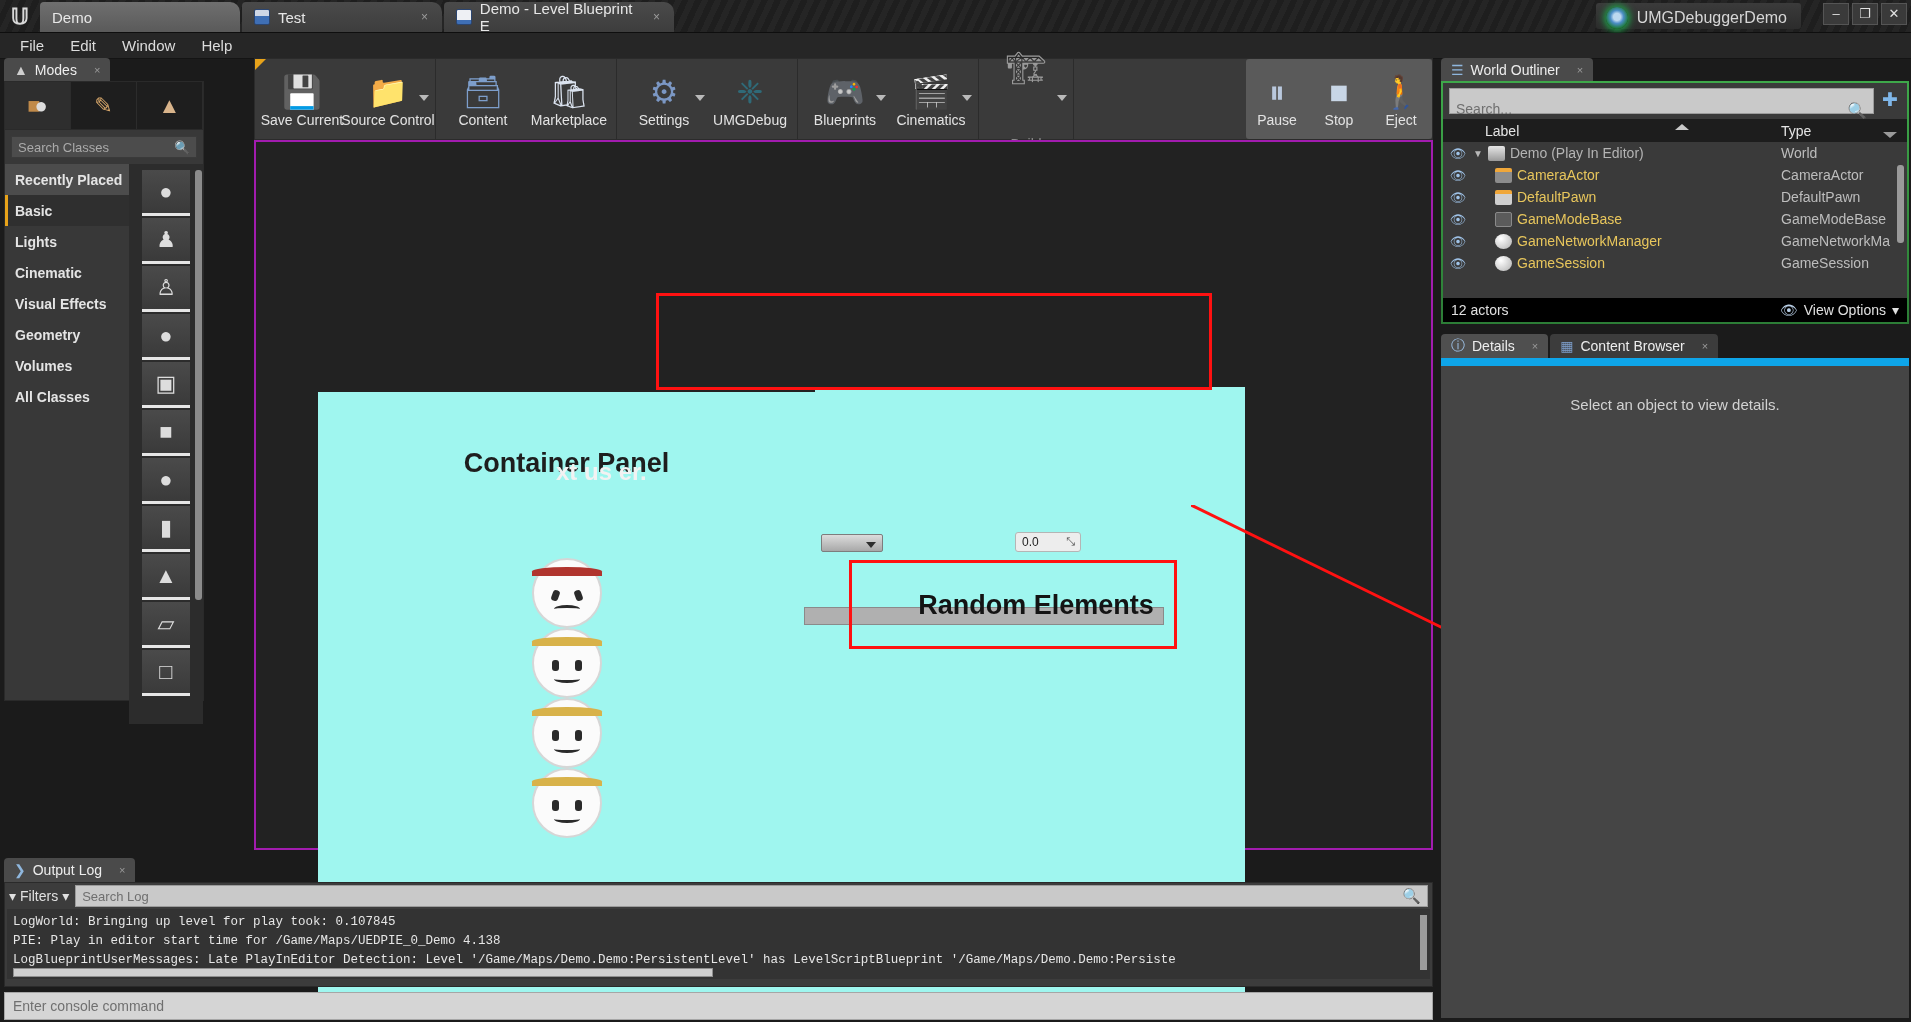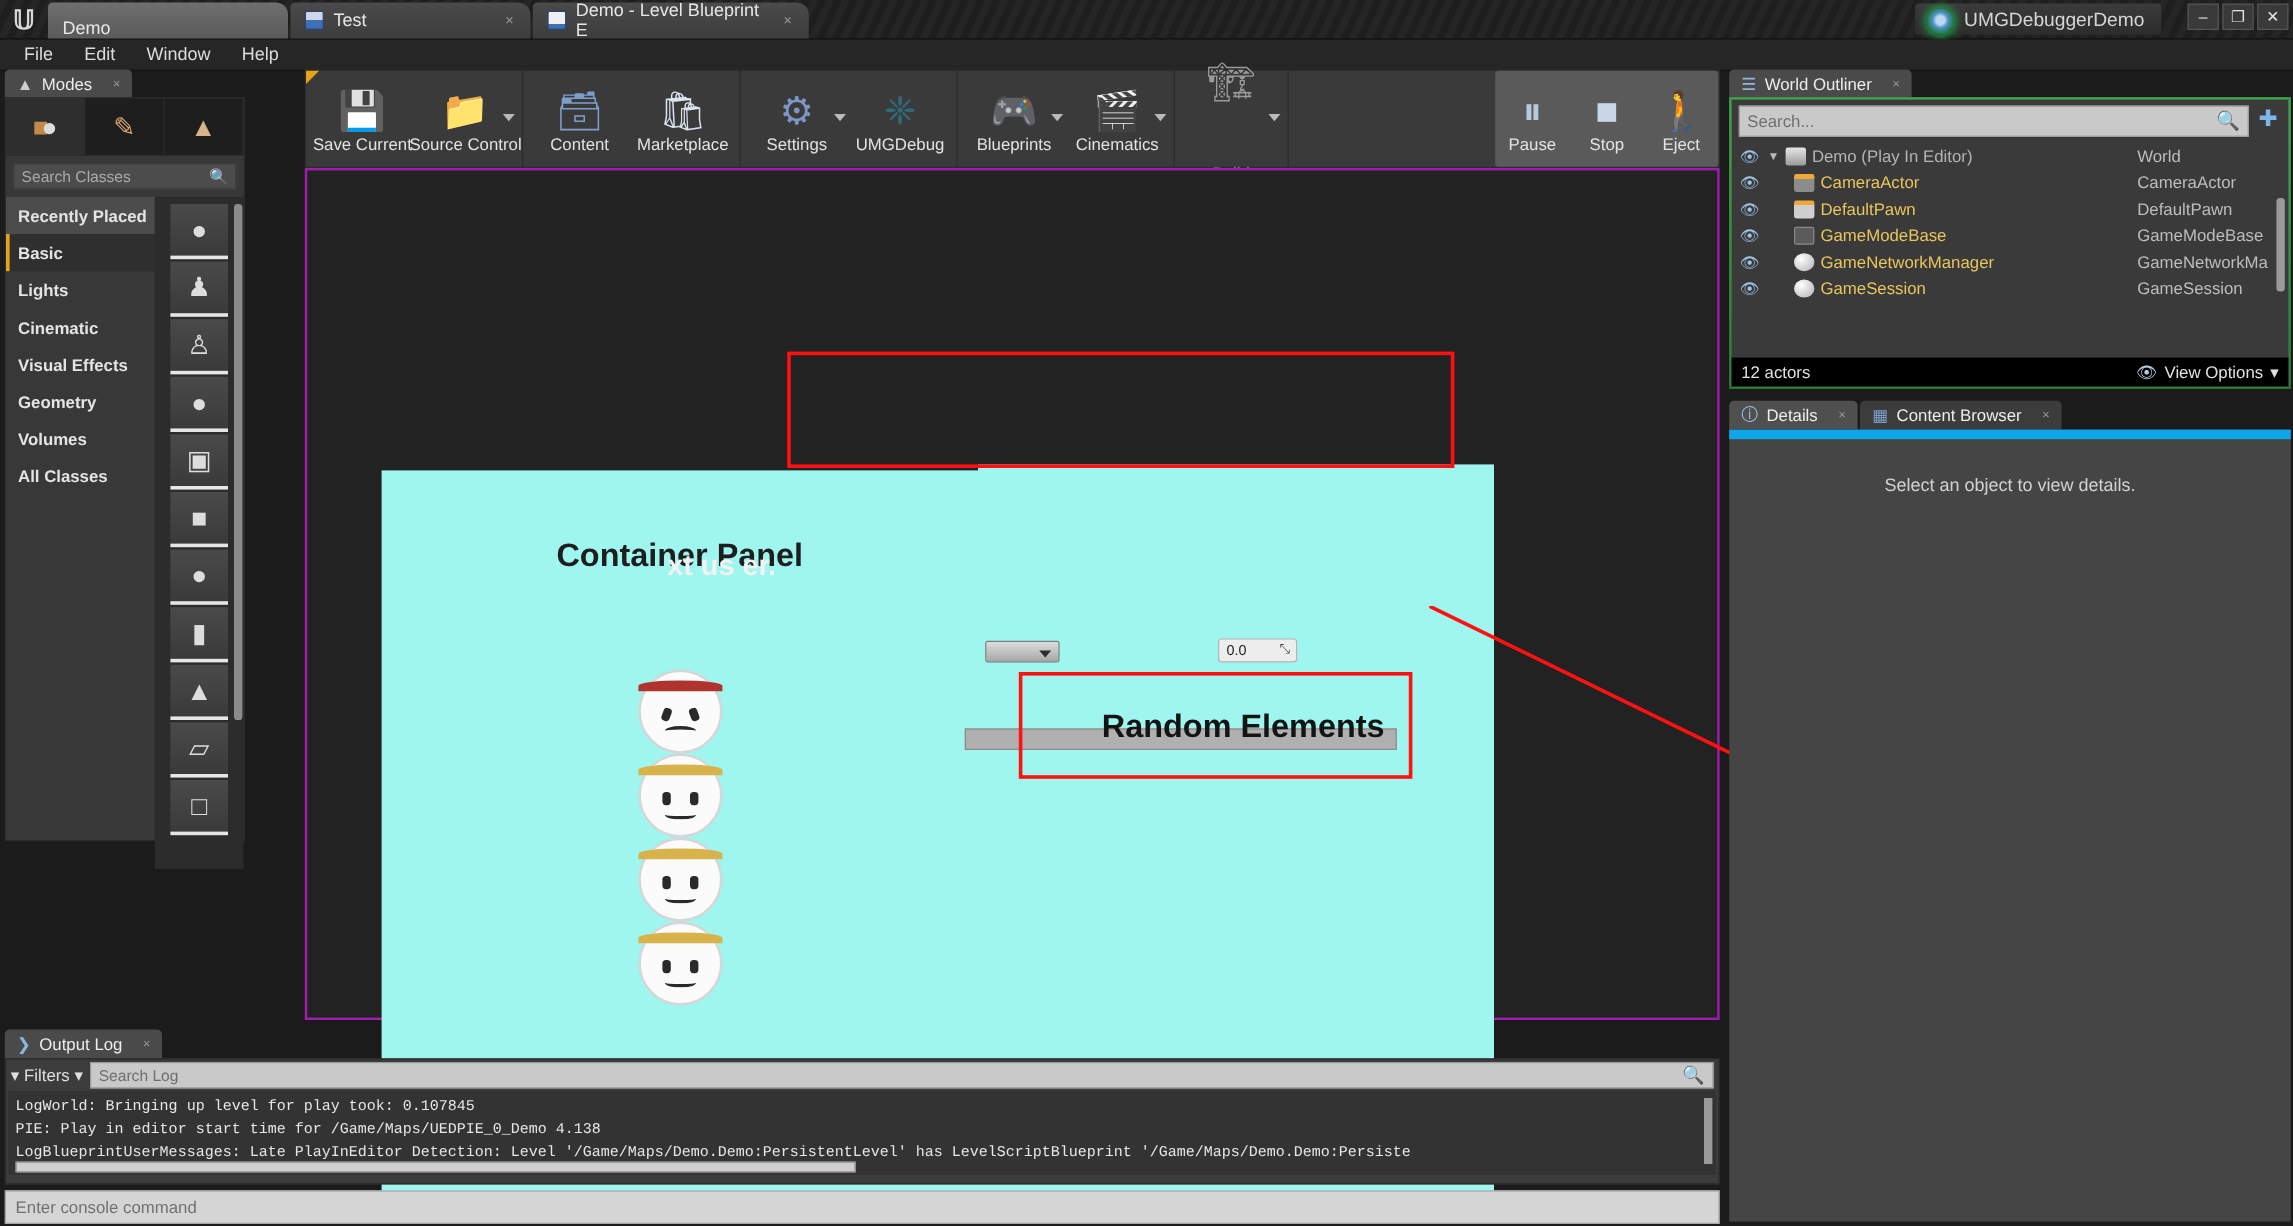--- a/index.html
+++ b/index.html
@@ -22,21 +22,21 @@
     position: absolute; left: 6px; top: 3px; width: 28px; height: 28px;
     color: #d8d8d8; font-size: 22px; font-family: "Liberation Serif", serif;
     text-align: center; line-height: 28px; font-weight: bold;
   }
   .tab {
     position: absolute; top: 2px; height: 30px;
     display: flex; align-items: center; gap: 8px;
     padding: 0 14px 0 12px; color: #e7e7e7; font-size: 15px;
     border-radius: 4px 10px 0 0;
   }
-  .tab.active { background: linear-gradient(180deg,#6f6f6f,#5a5a5a); align-items: flex-end; }
+  .tab.active { background: linear-gradient(180deg,#6f6f6f,#5a5a5a); }
   .tab.inactive { background: linear-gradient(180deg,#4a4a4a,#3d3d3d); }
   .tab .tclose { color: #9b9b9b; font-size: 12px; margin-left: 8px; }
   .tab-ico { width: 16px; height: 16px; border-radius: 2px; display:inline-block; }
   .ico-test { background: linear-gradient(180deg,#cfd7e6 0 45%, #3f6fb5 45% 100%); border:1px solid #2b4570; }
   .ico-bp { background: linear-gradient(180deg,#eef0f4 0 70%, #3f6fb5 70% 100%); border:1px solid #2b4570; }
 
   .winbtns { position: absolute; right: 4px; top: 3px; display: flex; gap: 3px; }
   .winbtn {
     width: 26px; height: 22px; background: #3a3a3a; border: 1px solid #555;
     color: #e2e2e2; font-size: 13px; line-height: 20px; text-align: center;
@@ -207,21 +207,21 @@
   
   .outliner-tabrow { position: absolute; left: 1441px; top: 58px; width: 468px; height: 24px; }
   .outliner {
     position: absolute; left: 1441px; top: 81px; width: 468px; height: 243px;
     background: #3a3a3a; border: 2px solid;
     border-image: linear-gradient(180deg,#3ea84a,#2c7d36) 1;
   }
   .ol-searchrow { display: flex; align-items: center; gap: 5px; padding: 5px 6px; }
   .ol-search {
     flex: 1; height: 24px; background: #c9c9c9; border: 1px solid #9c9c9c;
-    display: flex; align-items: center; padding: 12px 6px; position: relative;
+    display: flex; padding: 12px 6px; position: relative;
   }
   .ol-search span { color: #6f6f6f; font-size: 14px; }
   .ol-search .mag { position: absolute; right: 6px; color: #1d1d1d; font-size: 16px; }
   .ol-add { width: 22px; height: 22px; color: #7fb6e8; font-size: 19px; text-align: center; line-height: 20px; }
   .ol-head {
     display: flex; height: 23px; background: #1d1d1d; align-items: center;
     color: #e5e5e5; font-size: 14px; position: relative;
   }
   .ol-head .c1 { width: 36px; }
   .ol-head .c2 { flex: 1; padding-left: 6px; position: relative; }
@@ -525,20 +525,31 @@
 
   <div class="outliner">
     <div class="ol-searchrow">
       <div class="ol-search">
         <span>Search...</span>
         <span class="mag">🔍</span>
       </div>
       <div class="ol-add">✚</div>
     </div>
 
+    <div class="ol-head">
+      <div class="c1"></div>
+      <div class="c2">
+        <span>Label</span>
+        <span class="sort-up"></span>
+      </div>
+      <div class="c3">
+        <span>Type</span>
+        <span class="sort-dn"></span>
+      </div>
+    </div>
 
     <div class="ol-row">
       <div class="eye">👁</div>
       <div class="lbl world">
         <span style="color:#b8b8b8;font-size:10px;">▼</span>
         <span class="tree-ico" style="background:linear-gradient(180deg,#e6e6e6,#9a9a9a);"></span>
         <span>Demo (Play In Editor)</span>
       </div>
       <div class="typ">World</div>
     </div>

